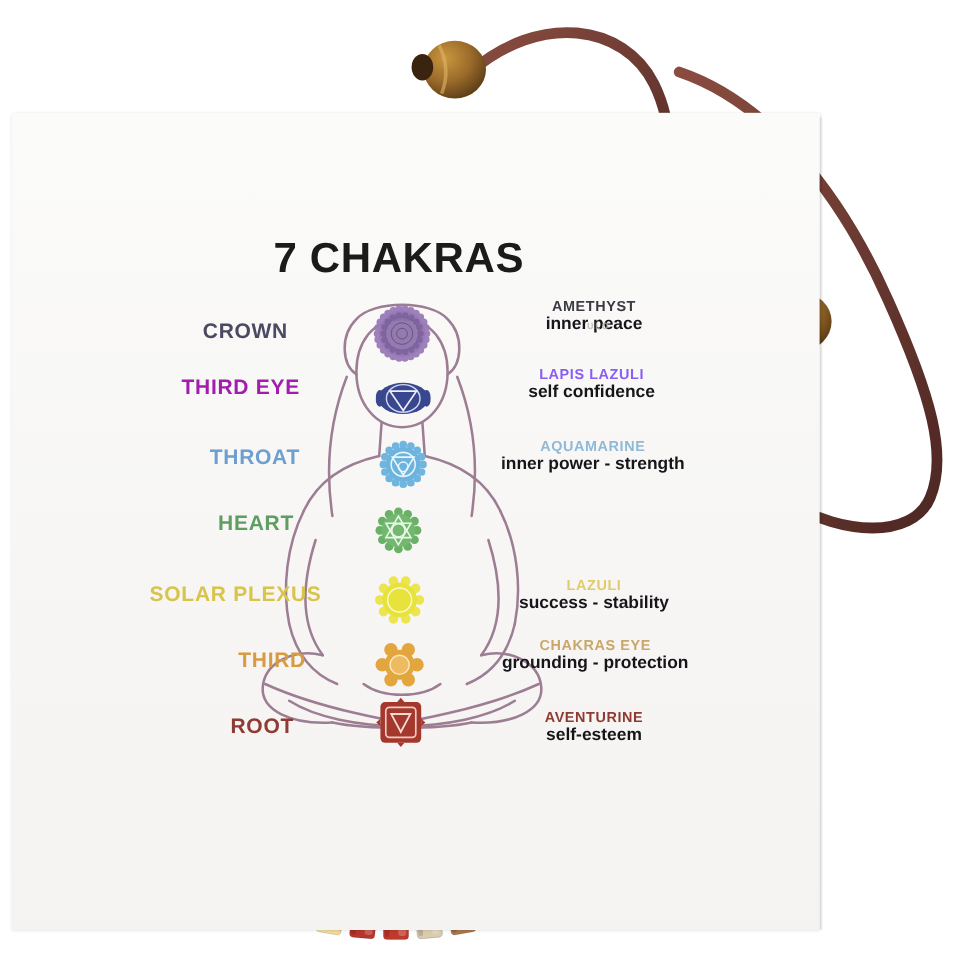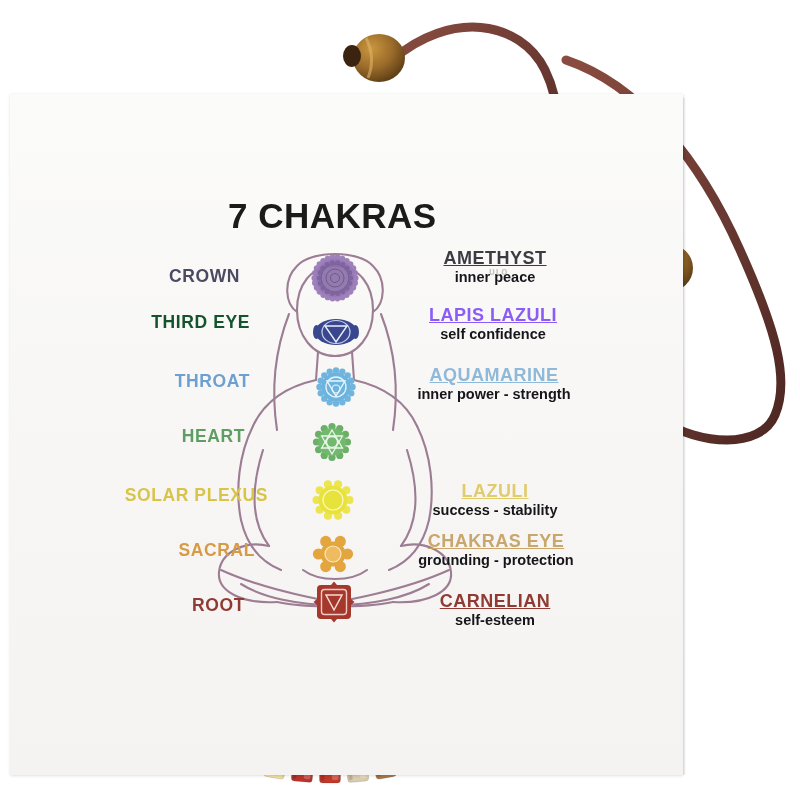--- a/index.html
+++ b/index.html
@@ -21,21 +21,21 @@
   
   #title{
     position:absolute;left:228px;top:196px;
     font-size:35px;font-weight:bold;letter-spacing:.5px;color:#1b1b1b;
     font-family:"Liberation Sans",sans-serif;
   }
 
   
   .lbl{position:absolute;font-weight:bold;white-space:nowrap;}
   .left-lbl{text-align:right;font-size:17.5px;letter-spacing:.6px;}
-  .stone{font-size:18px;font-weight:bold;letter-spacing:.5px;text-align:center;white-space:nowrap;text-decoration:underline;}
+  .stone{font-size:12px;font-weight:bold;letter-spacing:.5px;text-align:center;white-space:nowrap;}
   .mean{font-size:14.5px;font-weight:bold;color:#16161a;text-align:center;white-space:nowrap;}
   .rgroup{position:absolute;}
 
   
   #figure{position:absolute;left:185px;top:240px;width:300px;height:420px;}
 
   
   .chakra{position:absolute;}
 
   
@@ -630,25 +630,25 @@
     <path d="M13,14 L29,14 L21,29 Z" fill="none" stroke="#f7d9d4" stroke-width="1.5"></path>
     <path d="M21,0.5 L24,4 L18,4 Z" fill="#a5382d"></path>
     <path d="M21,41.5 L24,38 L18,38 Z" fill="#a5382d"></path>
     <path d="M0.5,21 L4,24 L4,18 Z" fill="#a5382d"></path>
     <path d="M41.5,21 L38,24 L38,18 Z" fill="#a5382d"></path>
   </svg>
 
   <div id="title">7 CHAKRAS</div>
 
   <div class="lbl left-lbl" style="left:40px;top:266px;width:200px;color:#4b4a63;">CROWN</div>
-  <div class="lbl left-lbl" style="left:40px;top:312px;width:210px;color:#14532d;">THIRD EYE</div>
+  <div class="lbl left-lbl" style="left:40px;top:312px;width:210px;color:#a21caf;">THIRD EYE</div>
   <div class="lbl left-lbl" style="left:40px;top:371px;width:210px;color:#6d9fd0;">THROAT</div>
   <div class="lbl left-lbl" style="left:40px;top:426px;width:205px;color:#5e9e63;">HEART</div>
   <div class="lbl left-lbl" style="left:40px;top:485px;width:228px;color:#d9c44a;">SOLAR PLEXUS</div>
-  <div class="lbl left-lbl" style="left:40px;top:540px;width:215px;color:#d79b43;">SACRAL</div>
+  <div class="lbl left-lbl" style="left:40px;top:540px;width:215px;color:#d79b43;">THIRD</div>
   <div class="lbl left-lbl" style="left:40px;top:595px;width:205px;color:#8f3a33;">ROOT</div>
 
   <div class="rgroup" style="left:380px;top:248px;width:230px;">
     <div class="stone" style="color:#3b3b44;">AMETHYST</div>
     <div class="mean">inner peace</div>
   </div>
   <div class="faint">ᴜʟᴏ</div>
 
   <div class="rgroup" style="left:378px;top:305px;width:230px;">
     <div class="stone" style="color:#8b5cf6;">LAPIS LAZULI</div>
@@ -665,17 +665,17 @@
     <div class="stone" style="color:#e0cb6d;">LAZULI</div>
     <div class="mean">success - stability</div>
   </div>
 
   <div class="rgroup" style="left:374px;top:531px;width:244px;">
     <div class="stone" style="color:#c9a66b;">CHAKRAS EYE</div>
     <div class="mean">grounding - protection</div>
   </div>
 
   <div class="rgroup" style="left:380px;top:591px;width:230px;">
-    <div class="stone" style="color:#8f3a33;">CARNELIAN</div>
+    <div class="stone" style="color:#8f3a33;">AVENTURINE</div>
     <div class="mean">self-esteem</div>
   </div>
 
 </div>
 
 </body></html>

